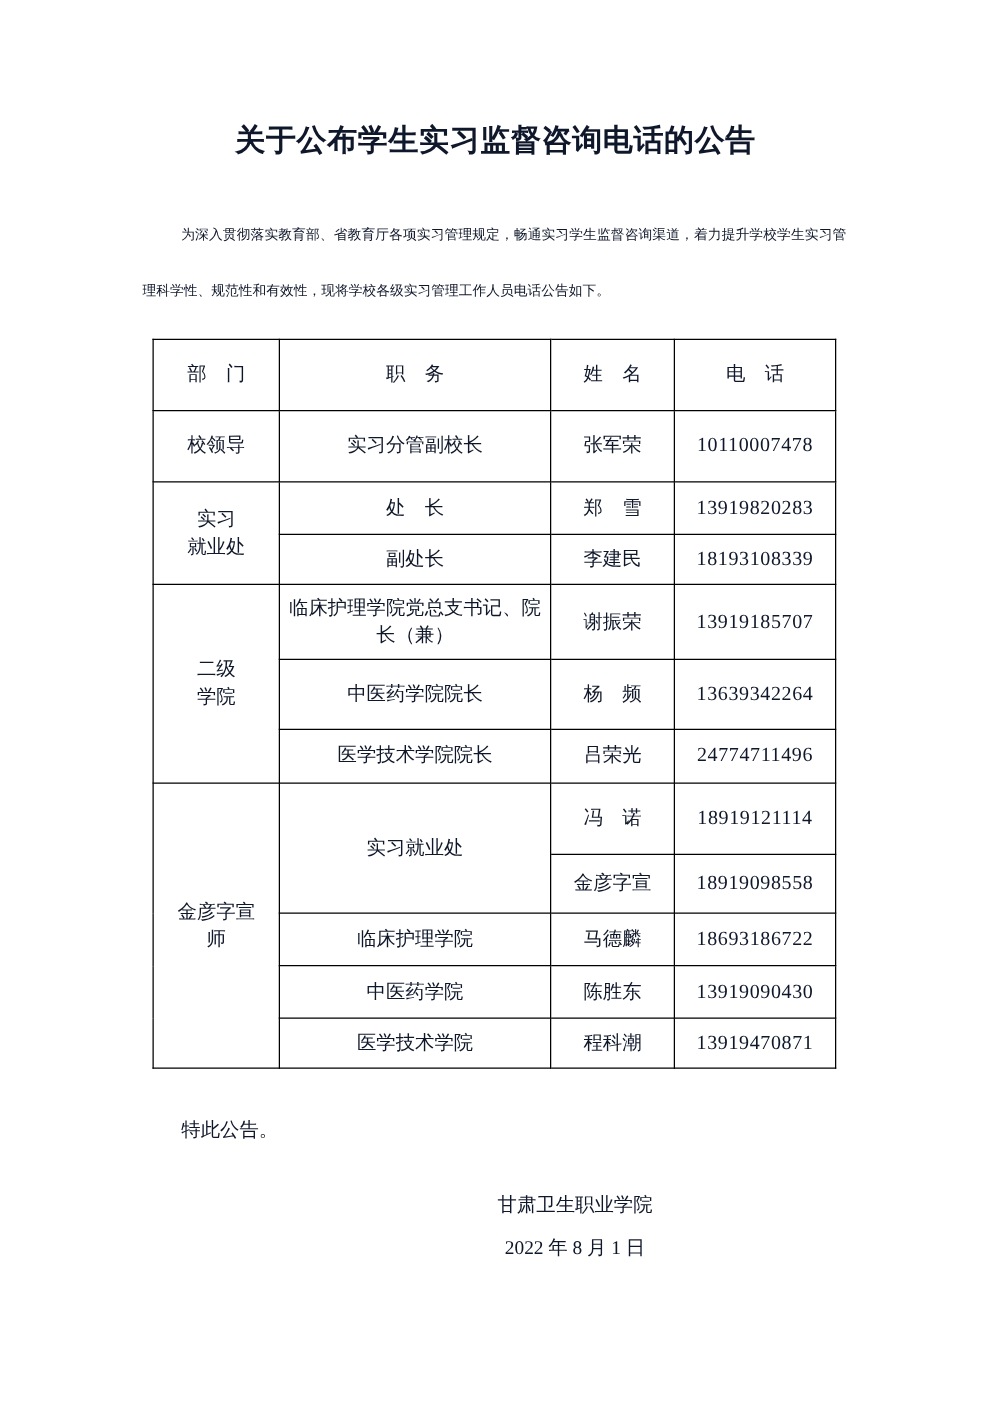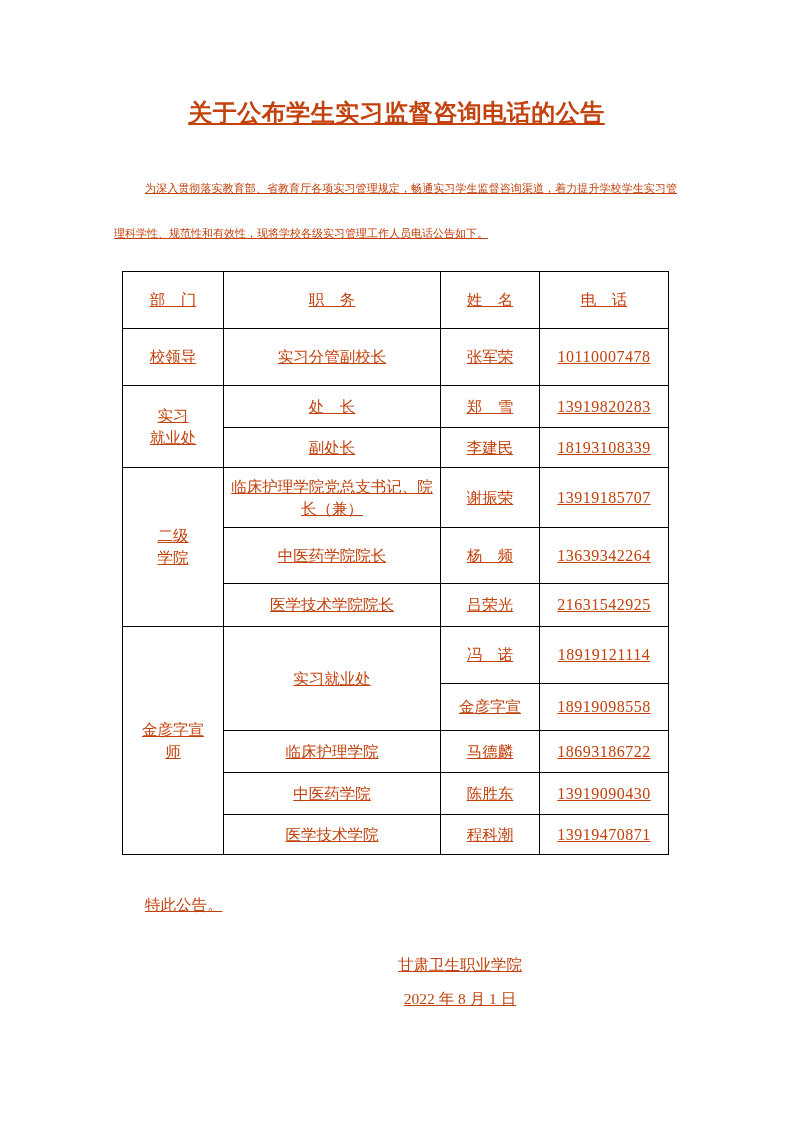--- a/index.html
+++ b/index.html
@@ -2,24 +2,23 @@
 <html><head>
 <meta charset="utf-8">
 <style>
   * { margin: 0; padding: 0; box-sizing: border-box; }
   html, body { background: #ffffff; }
   .page {
     position: relative;
     width: 793px;
     height: 1122px;
     background: #ffffff;
-    color: #c2410c;
+    color: #0f172a;
     font-family: "Liberation Serif", "DejaVu Serif", serif;
     overflow: hidden;
-    text-decoration: underline;
   }
   .doc-title {
     padding-top: 97px;
     text-align: center;
     font-size: 24px;
     font-weight: bold;
     line-height: 33px;
     letter-spacing: 0.5px;
   }
   .intro {
@@ -119,21 +118,21 @@
         <td class="phone">13919185707</td>
       </tr>
       <tr class="rh41">
         <td>中医药学院院长</td>
         <td>杨　频</td>
         <td class="phone">13639342264</td>
       </tr>
       <tr class="rh43">
         <td>医学技术学院院长</td>
         <td>吕荣光</td>
-        <td class="phone">21631542925</td>
+        <td class="phone">24774711496</td>
       </tr>
       <tr class="rh57">
         <td rowspan="5">金彦字宣
 师</td>
         <td rowspan="2">实习就业处</td>
         <td>冯　诺</td>
         <td class="phone">18919121114</td>
       </tr>
       <tr class="rh47">
         <td>金彦字宣</td>

